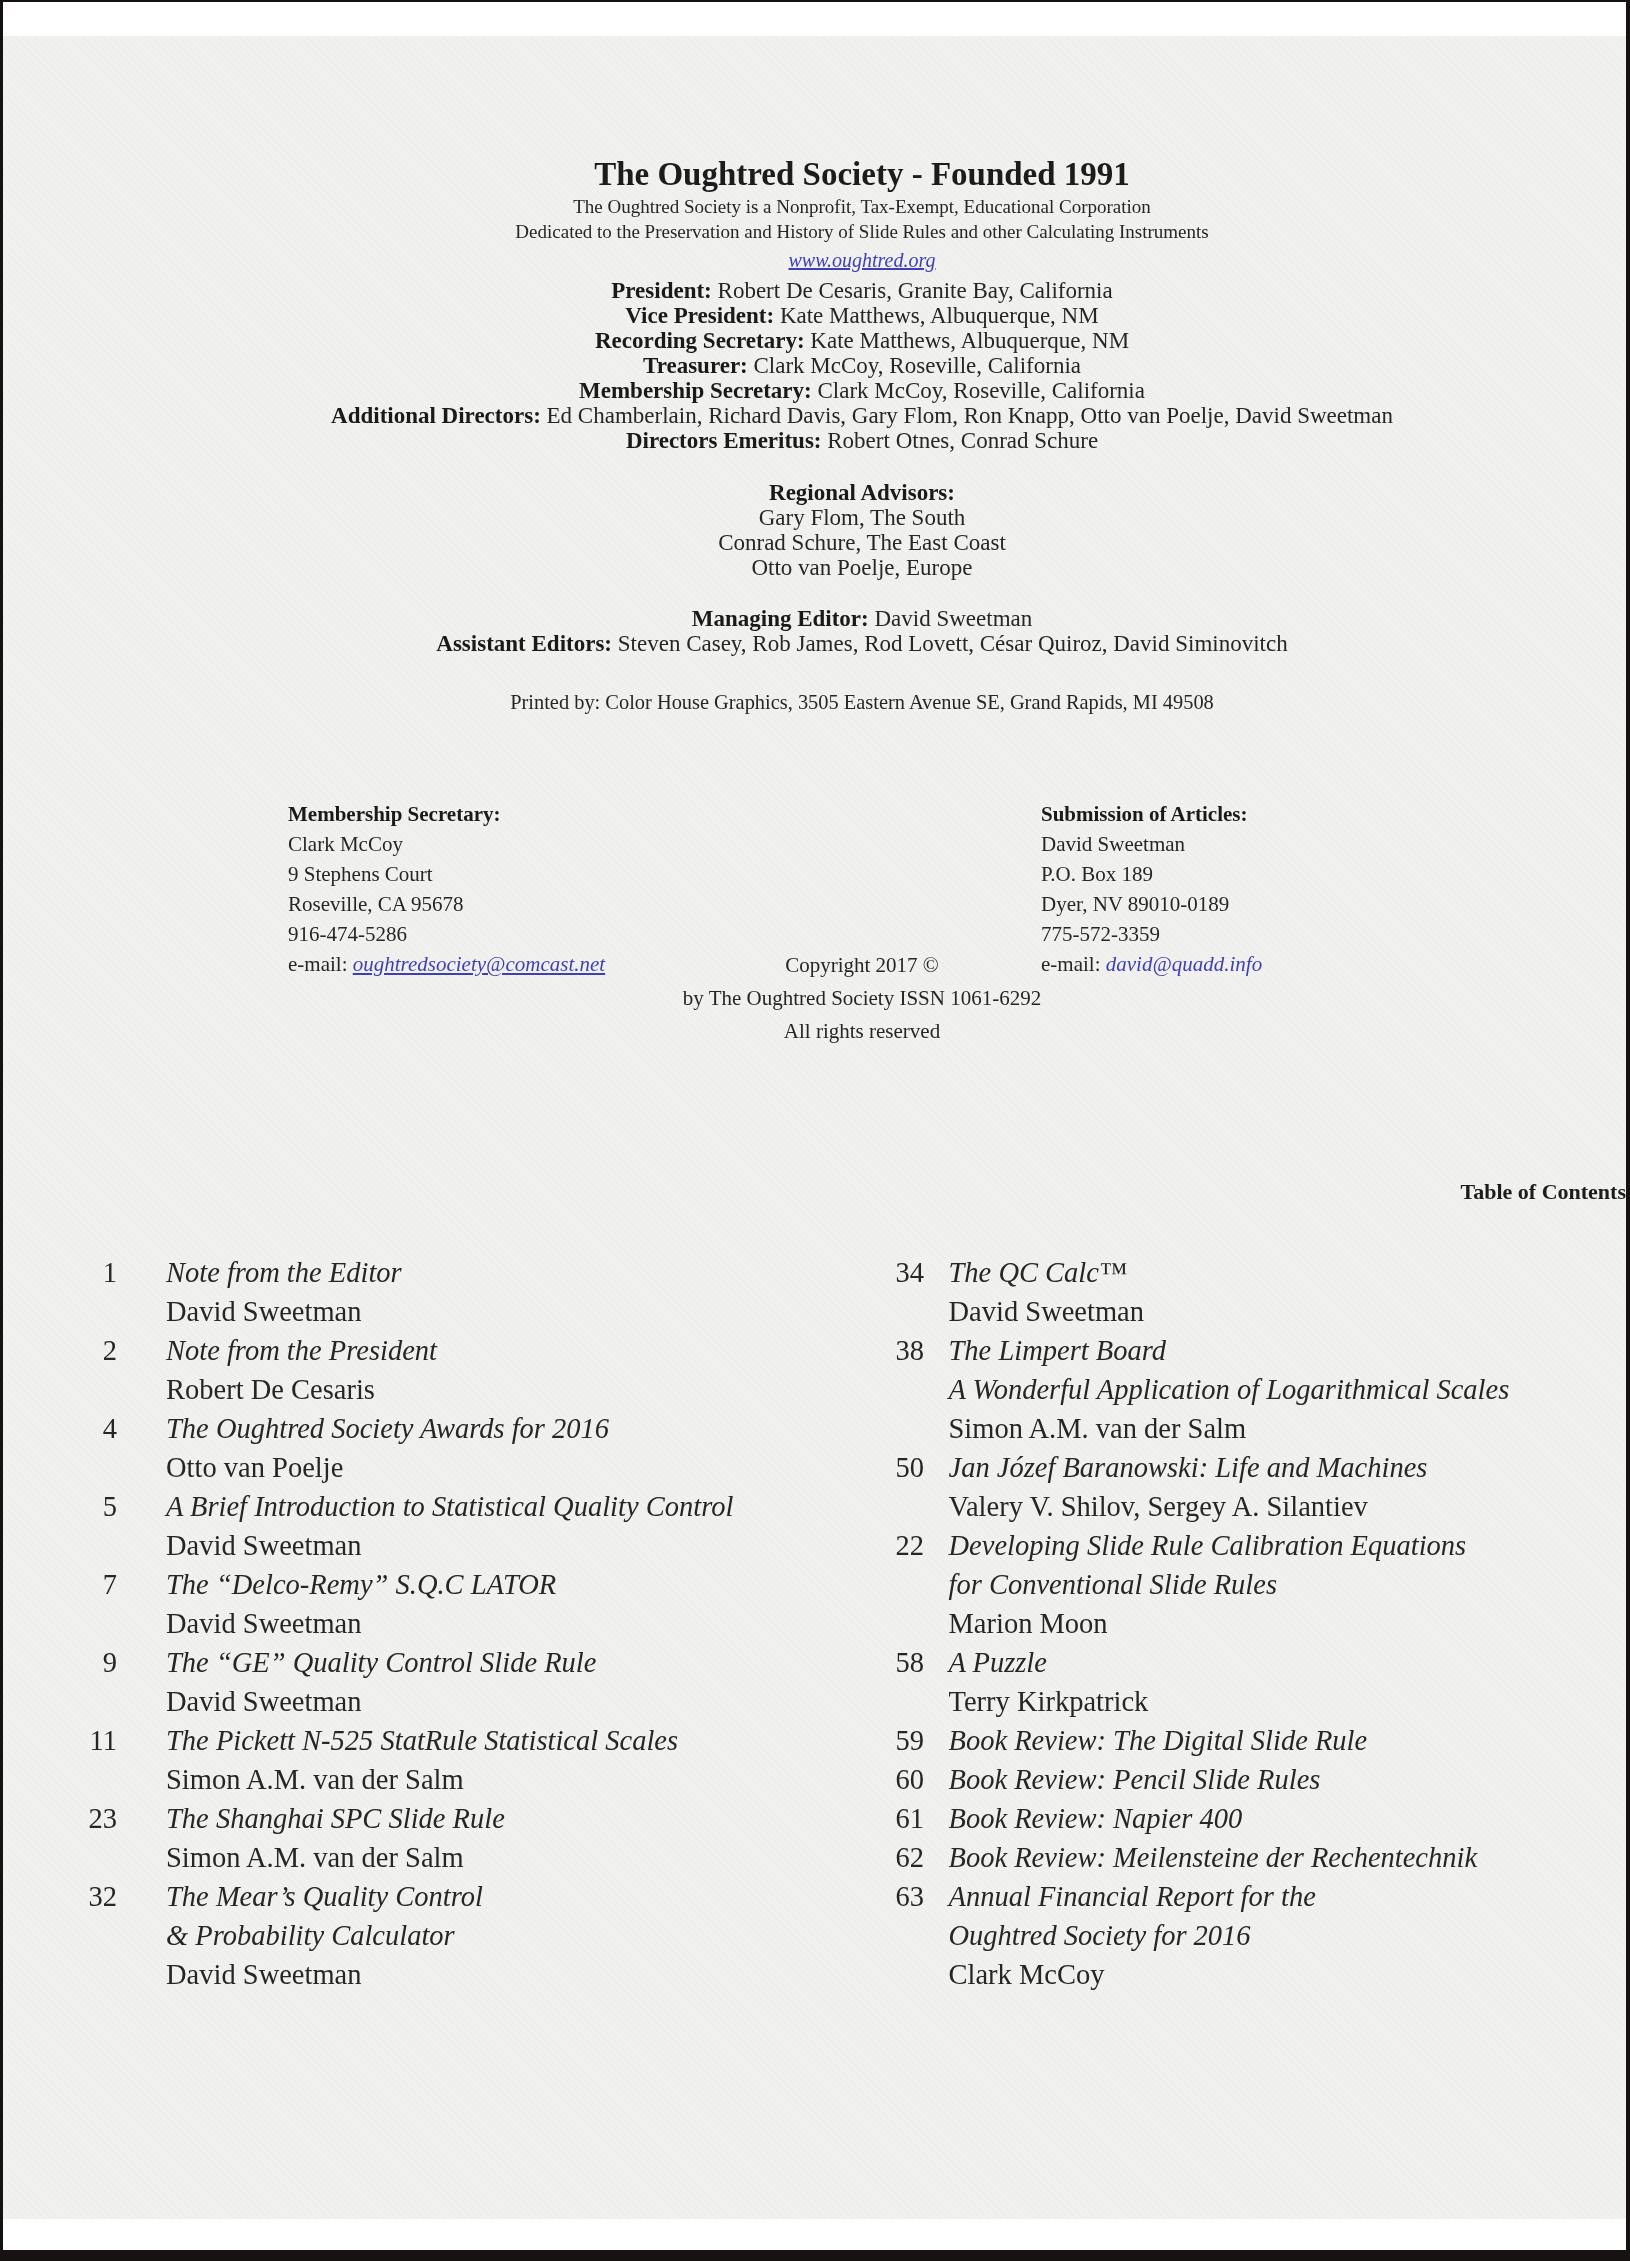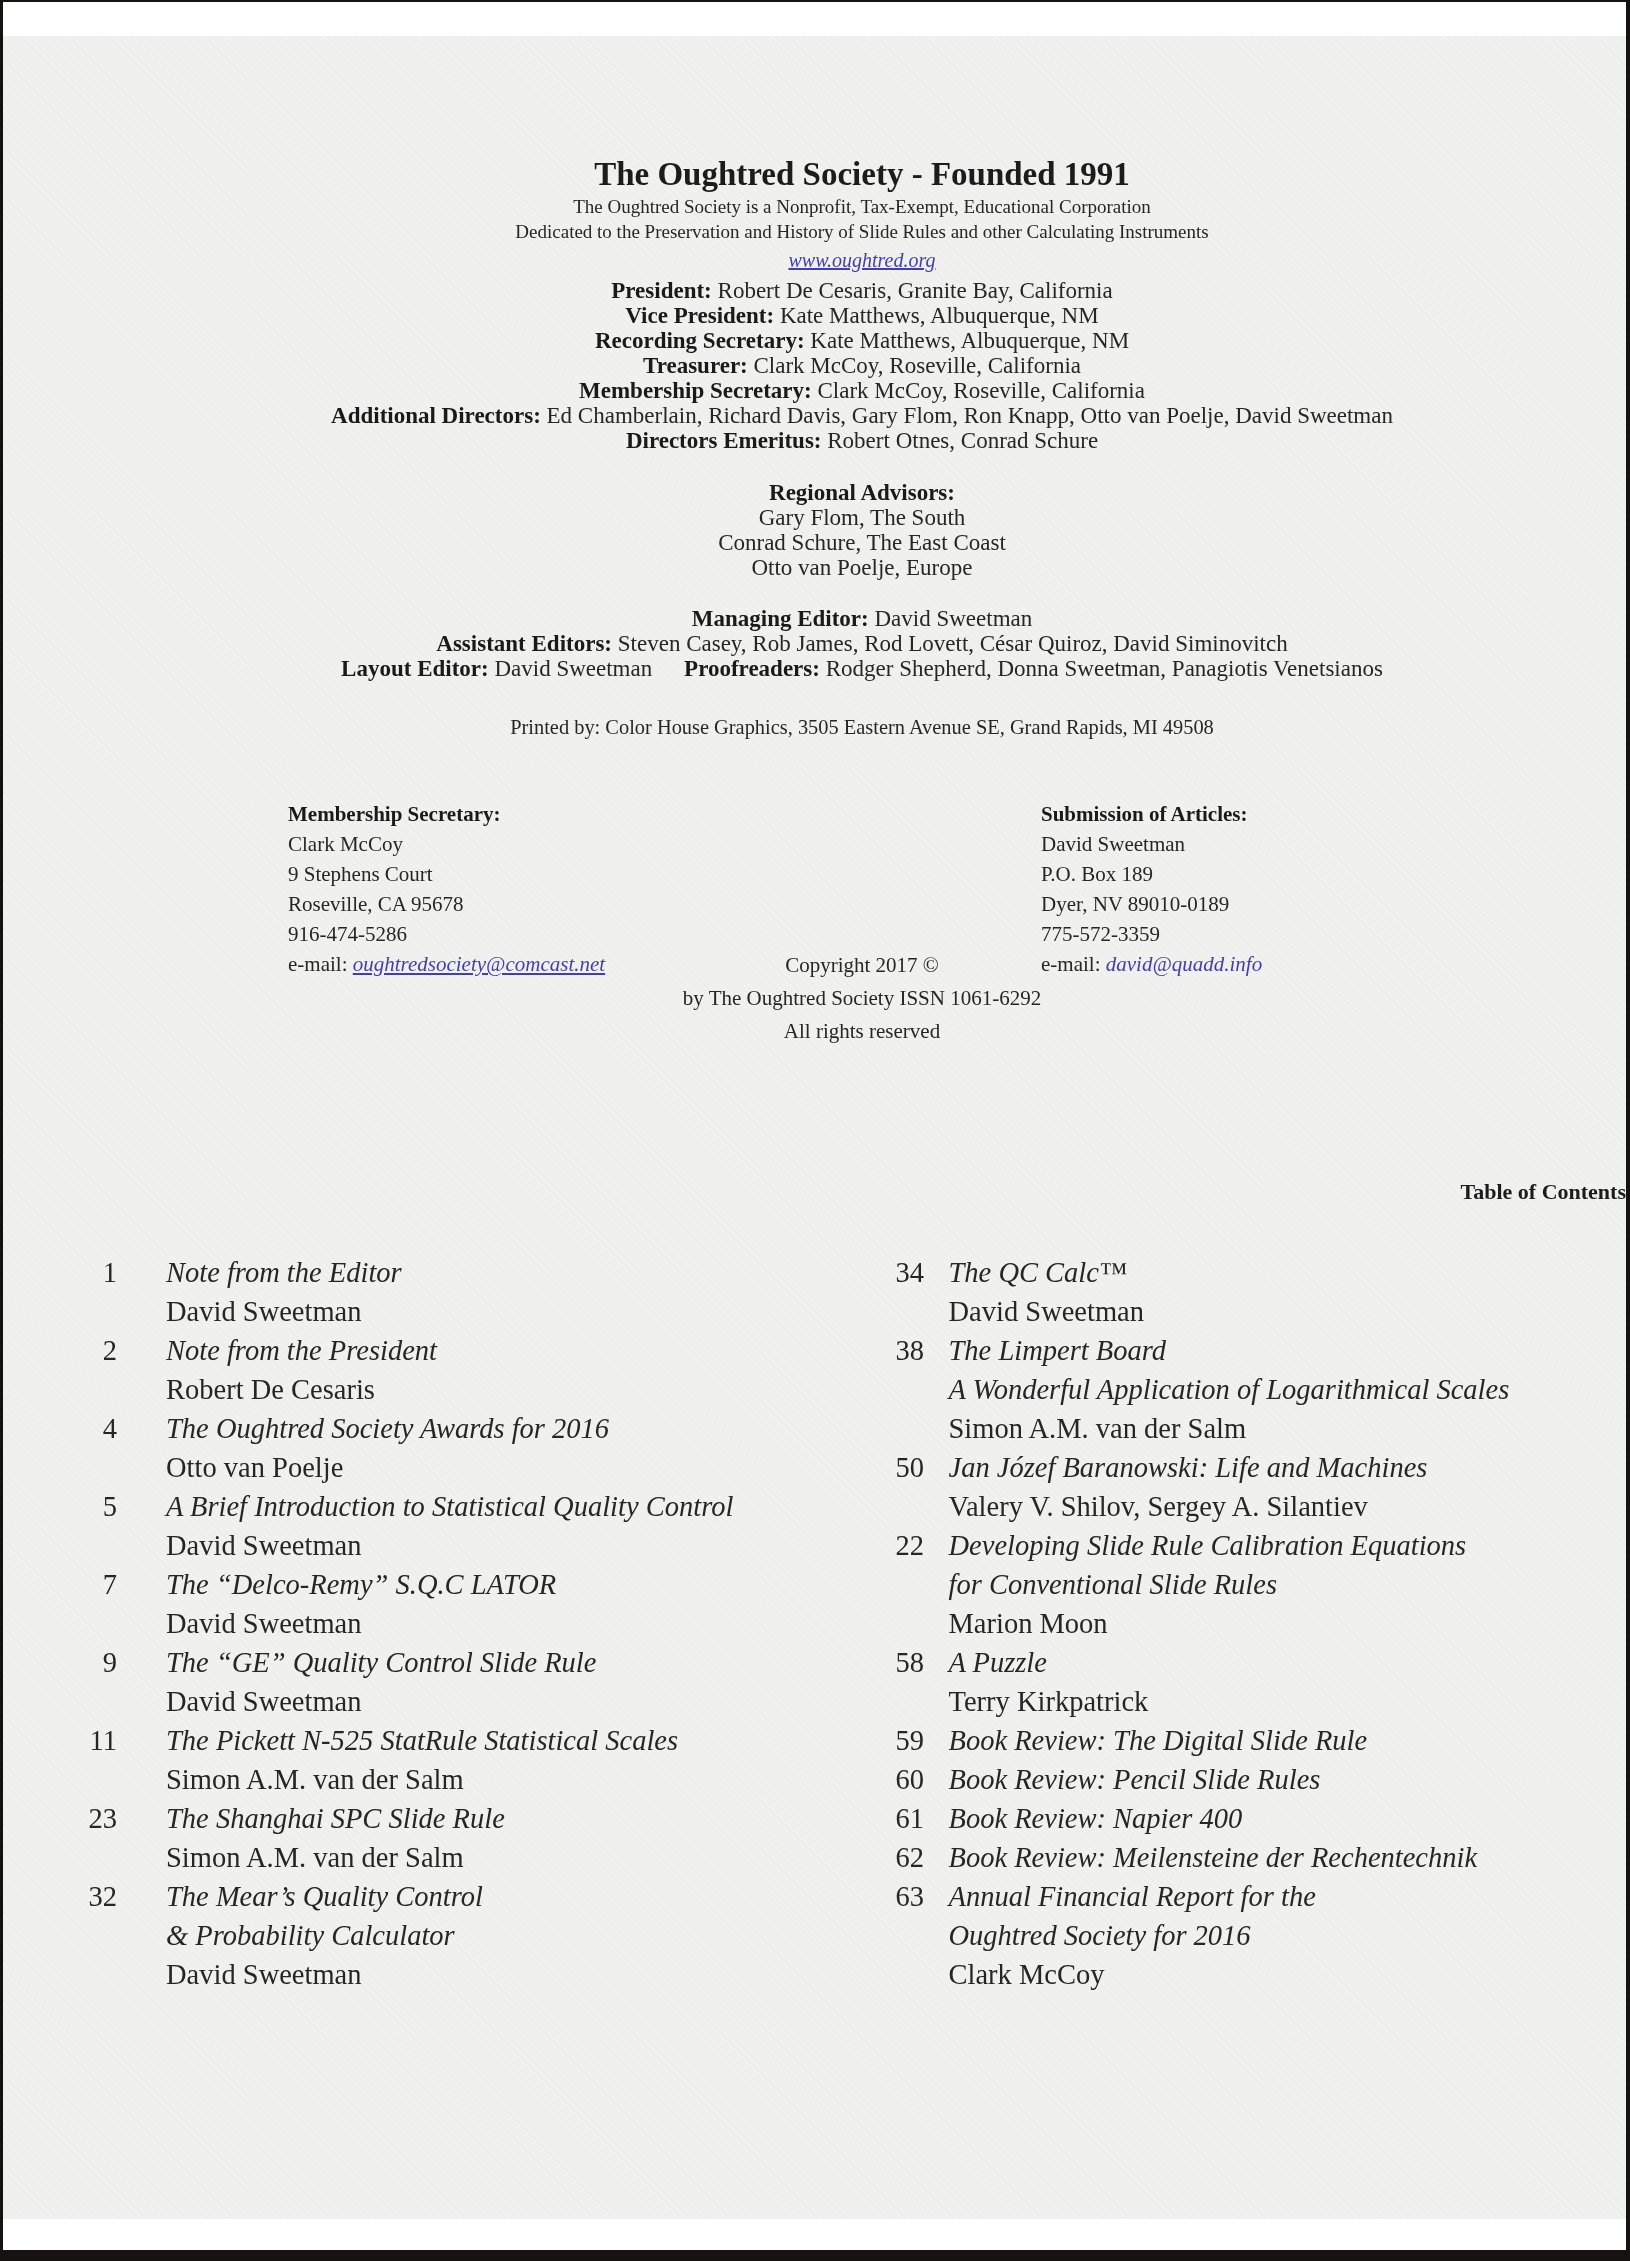--- a/index.html
+++ b/index.html
@@ -92,27 +92,20 @@
           <div class="m-line">Conrad Schure, The East Coast</div>
           <div class="m-line">Otto van Poelje, Europe</div>
         </div>
     </div>
 
     <div id="editors-block">
       <div id="editors-list">
           <div class="m-line"><span class="lbl">Managing Editor:</span> David Sweetman</div>
           <div class="m-line"><span class="lbl">Assistant Editors:</span> Steven Casey, Rob James, Rod Lovett, César Quiroz, David Siminovitch</div>
         </div>
-      <div class="m-line">
-        <span class="lbl">Layout Editor:</span>
-        <span>David Sweetman</span>
-        <span class="spacer"></span>
-        <span class="lbl">Proofreaders:</span>
-        <span>Rodger Shepherd, Donna Sweetman, Panagiotis Venetsianos</span>
-      </div>
     </div>
 
     <div class="m-printed">Printed by: Color House Graphics, 3505 Eastern Avenue SE, Grand Rapids, MI 49508</div>
   </header>
 
   <section class="contact contact-left">
     <div class="heading">Membership Secretary:</div>
     <div>Clark McCoy</div>
     <div>9 Stephens Court</div>
     <div>Roseville, CA 95678</div>

